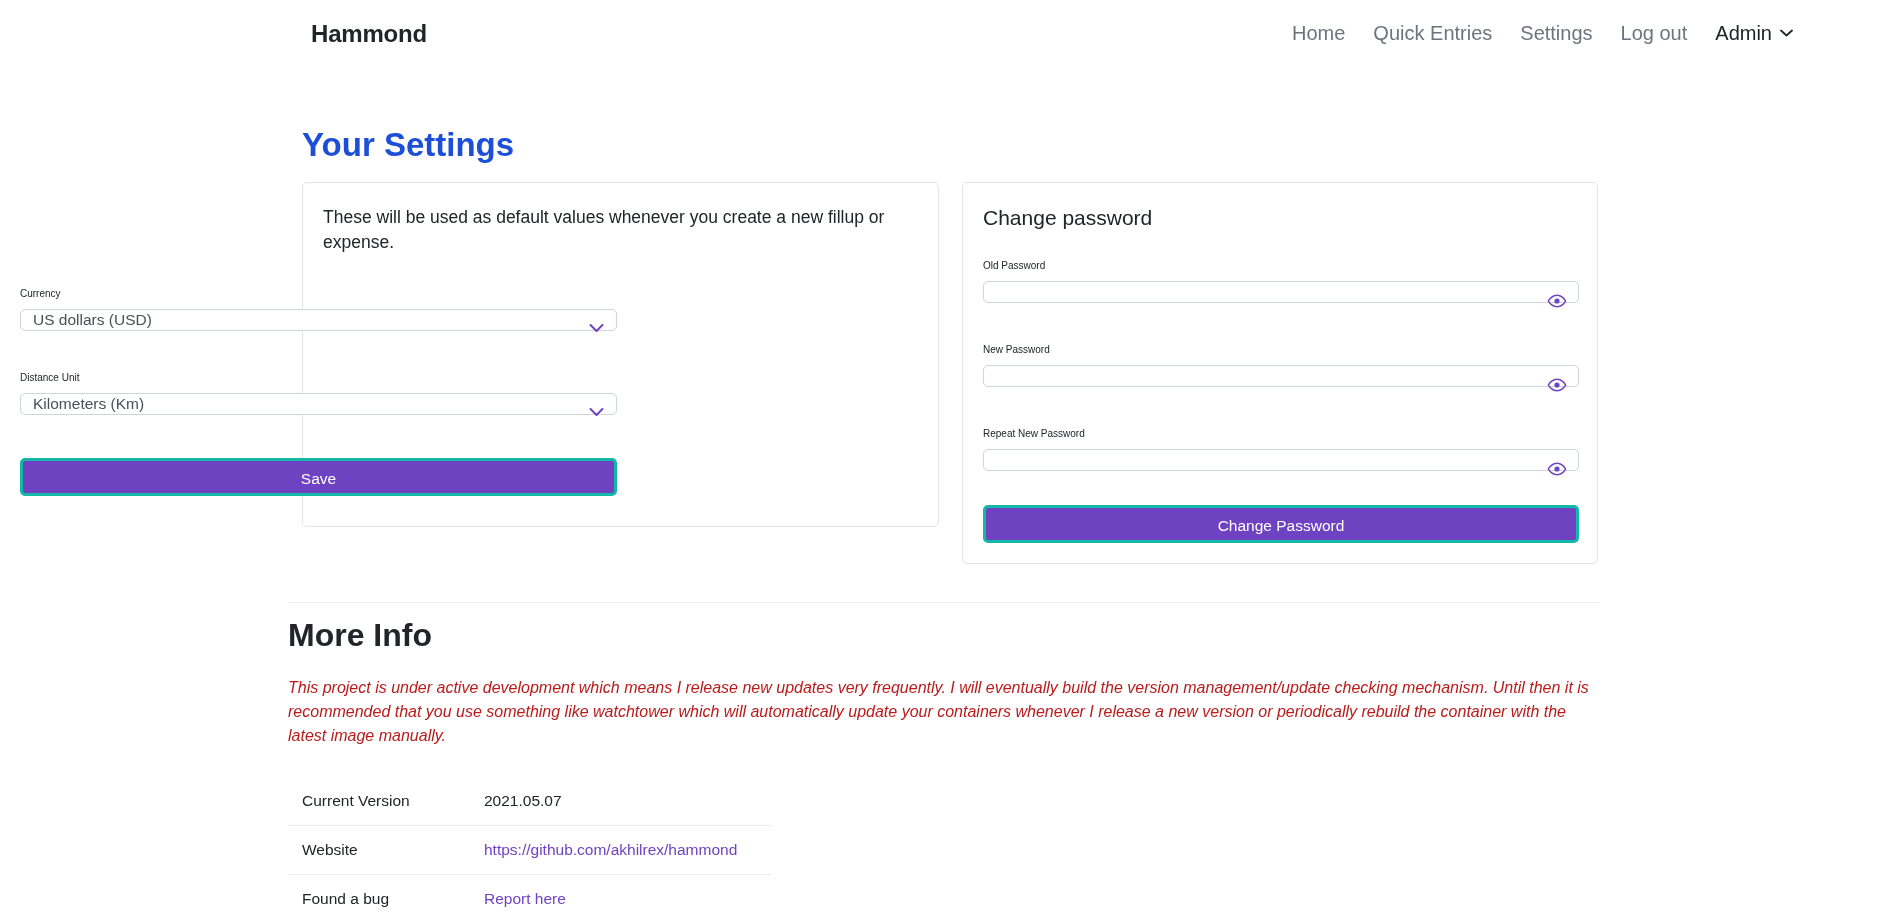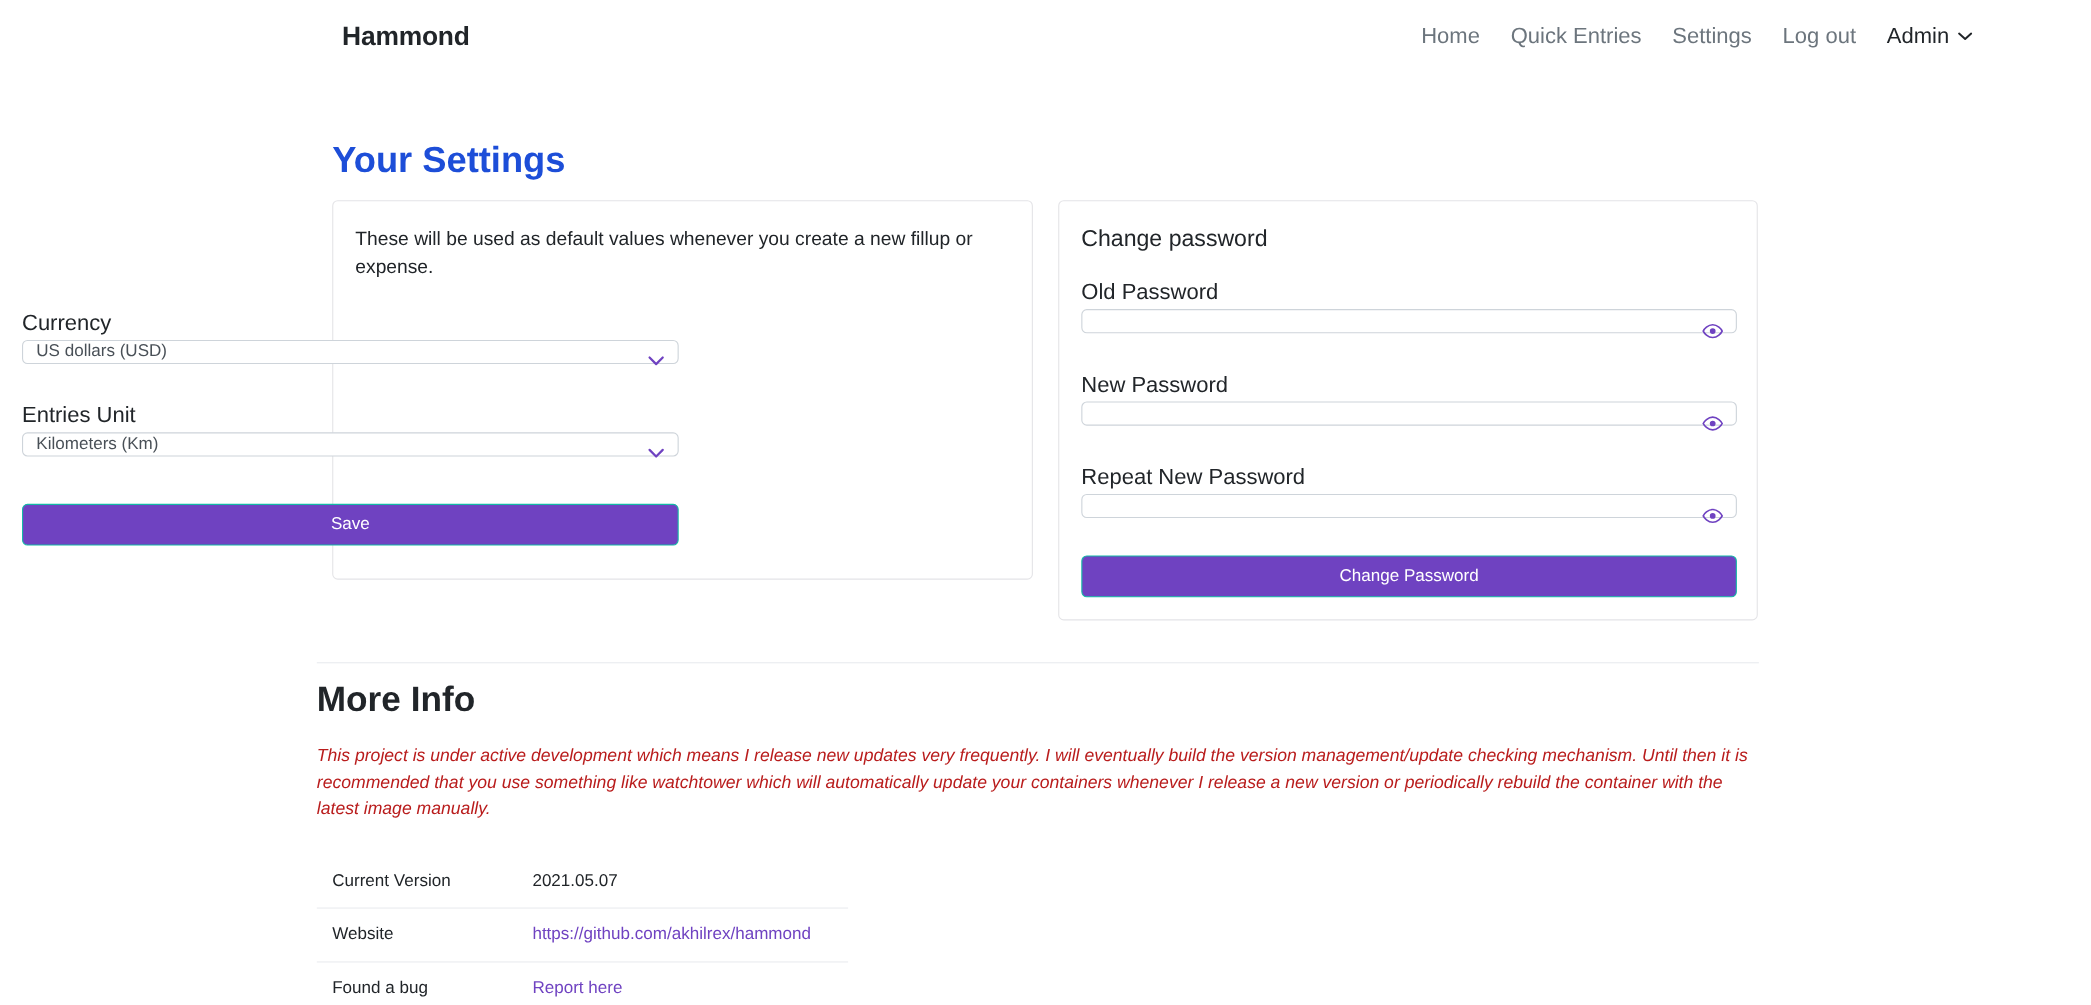--- a/index.html
+++ b/index.html
@@ -106,21 +106,21 @@
     position: absolute;
     left: 20px;
     top: 22px;
     width: 580px;
     font-size: 17.5px;
     line-height: 25px;
     color: #212529;
   }
 
   .field-label {
-    font-size: 20px;
+    font-size: 10px;
     color: #212529;
     line-height: 22px;
     display: block;
   }
 
   .form-control {
     width: 100%;
     height: 22px;
     border: 1px solid #ced4da;
     border-radius: 5px;
@@ -144,21 +144,21 @@
     width: 15px;
     height: 10px;
     pointer-events: none;
   }
   .select-wrap .chev svg { display: block; }
 
   .btn {
     width: 100%;
     height: 38px;
     background: #6f42c1;
-    border: 1px solid #14b8a6;
+    border: 3px solid #14b8a6;
     border-radius: 5px;
     color: #ffffff;
     font-size: 15.5px;
     font-family: "Liberation Sans", sans-serif;
     cursor: pointer;
     line-height: 36px;
     padding: 0;
     text-align: center;
   }
 
@@ -292,21 +292,21 @@
   <label class="field-label s-currency-label">Currency</label>
   <div class="select-wrap s-currency">
     <input class="form-control" readonly="" value="US dollars (USD)" style="">
     <span class="chev">
       <svg width="15" height="10" viewBox="0 0 15 10">
           <path d="M1.5 2L7.5 8L13.5 2" stroke="#6f42c1" stroke-width="2" fill="none" stroke-linecap="round" stroke-linejoin="round"></path>
         </svg>
     </span>
   </div>
 
-  <label class="field-label s-dist-label">Entries Unit</label>
+  <label class="field-label s-dist-label">Distance Unit</label>
   <div class="select-wrap s-dist">
     <input class="form-control" readonly="" value="Kilometers (Km)" style="">
     <span class="chev">
       <svg width="15" height="10" viewBox="0 0 15 10">
           <path d="M1.5 2L7.5 8L13.5 2" stroke="#6f42c1" stroke-width="2" fill="none" stroke-linecap="round" stroke-linejoin="round"></path>
         </svg>
     </span>
   </div>
 
   <div class="s-save">

